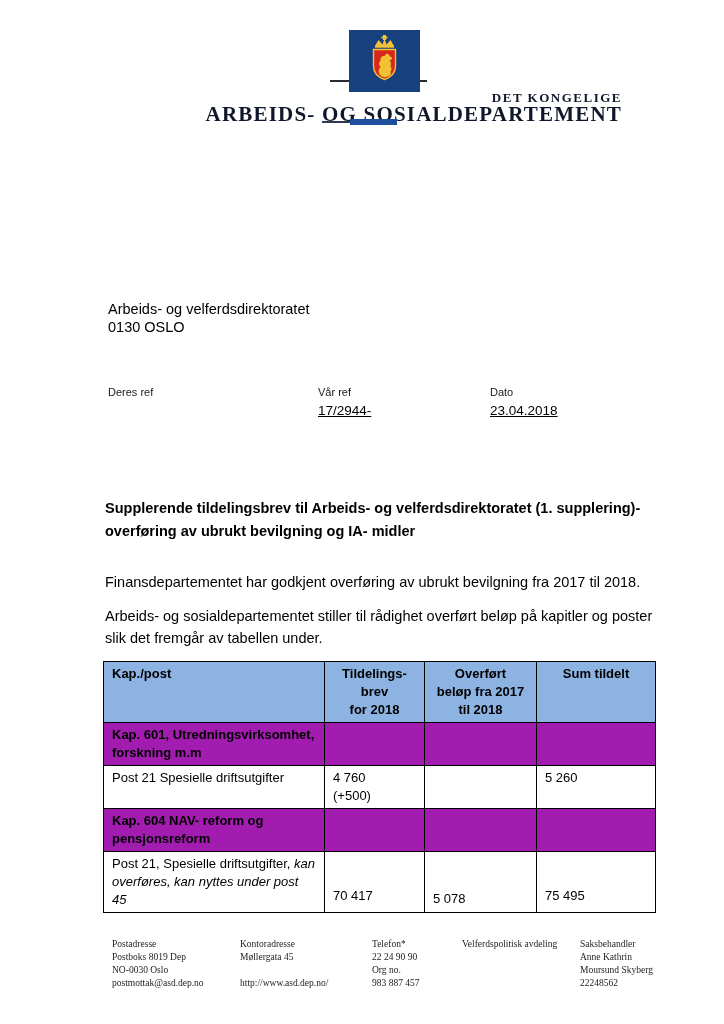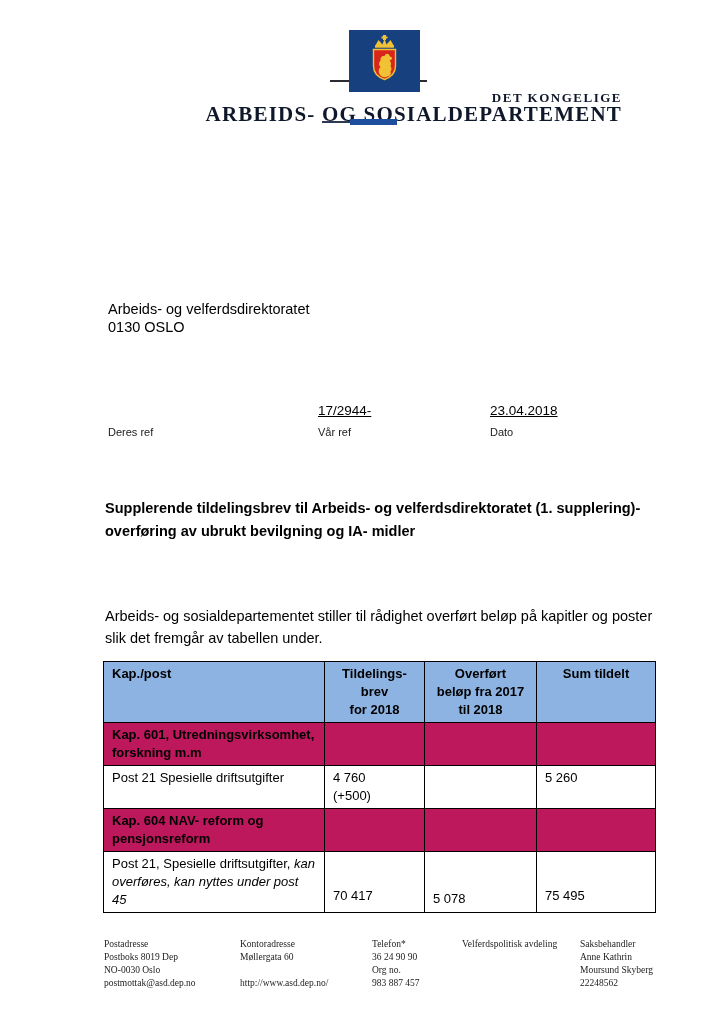--- a/index.html
+++ b/index.html
@@ -25,21 +25,21 @@
 
   
   .recipient{position:absolute;top:256px;left:108px;font-size:14.5px;line-height:18px;margin-top:44px;}
 
   
   .ref-label{font-size:11px;color:#1a1a1a;}
   .ref-value{font-size:13.5px;}
   .pos-deres{left:108px;}
   .pos-var{left:318px;}
   .pos-dato{left:490px;}
-  .ref-labels{top:386px;margin-top:40px;}
+  .ref-labels{top:386px;}
   .ref-values{top:403px;text-decoration:underline;}
 
   
   .subject{
     position:absolute;top:477px;left:105px;width:570px;
     font-size:14.5px;font-weight:bold;line-height:23px;white-space:pre-line;margin-top:20px;
   }
   .section-heading{
     position:absolute;top:547px;left:105px;
     font-size:14.5px;font-style:italic;text-decoration:underline;
@@ -55,37 +55,37 @@
   .alloc-table{
     position:absolute;top:661px;left:103px;width:552px;
     border-collapse:collapse;table-layout:fixed;font-size:13px;
   }
   .alloc-table td,.alloc-table th{
     border:1.4px solid #000;padding:3px 8px;vertical-align:top;
     line-height:18px;box-sizing:border-box;
   }
   .alloc-table th{background:#8DB3E2;font-weight:bold;}
   .alloc-table .hdr{height:57px;}
-  .alloc-table .section td{background:#be185d;font-weight:bold;height:37px;}
+  .alloc-table .section td{background:#a21caf;font-weight:bold;height:37px;}
   .alloc-table .rowB{height:42px;}
   .alloc-table .rowD{height:46px;}
   .th-left{text-align:left;margin-top:8px;}
   .th-center{text-align:center;}
   .num{text-align:left;}
   .pre{white-space:pre-line;margin-left:12px;}
   .vb{vertical-align:bottom !important;padding-bottom:7px !important;margin-top:20px;}
   .vb2{vertical-align:bottom !important;padding-bottom:4px !important;}
   .it{font-style:italic;}
 
   
   .footer{position:absolute;top:938px;left:0;width:724px;
     font-family:"Liberation Serif",serif;font-size:9.5px;color:#1c1c1c;}
   .f-col{position:absolute;top:0;}
   .f-line{min-height:13px;line-height:13px;white-space:nowrap;}
-  .fc1{left:104px;} .fc2{left:240px;} .fc3{left:372px;} .fc4{left:462px;} .fc5{left:580px;}
+  .fc1{left:112px;} .fc2{left:240px;} .fc3{left:372px;} .fc4{left:462px;} .fc5{left:580px;}
 </style>
 </head>
 <body>
 
 <div class="page">
 
   <div class="logo-baseline"></div>
 
   <div class="crest">
     <svg width="71" height="62" viewBox="0 0 71 62" xmlns="http://www.w3.org/2000/svg">
@@ -120,20 +120,21 @@
   </div>
 
   <div class="abs ref-labels pos-deres ref-label">Deres ref</div>
   <div class="abs ref-labels pos-var ref-label">Vår ref</div>
   <div class="abs ref-labels pos-dato ref-label">Dato</div>
   <div class="abs ref-values pos-var ref-value">17/2944-</div>
   <div class="abs ref-values pos-dato ref-value">23.04.2018</div>
 
   <div class="subject">Supplerende tildelingsbrev til Arbeids- og velferdsdirektoratet (1. supplering)-
 overføring av ubrukt bevilgning og IA- midler</div>
+  <div class="para1">Finansdepartementet har godkjent overføring av ubrukt bevilgning fra 2017 til 2018.</div>
   <div class="para2">Arbeids- og sosialdepartementet stiller til rådighet overført beløp på kapitler og poster
 slik det fremgår av tabellen under.</div>
 
   <div class="tbl-caption">( beløp i 1000- kroner)</div>
 
   <table class="alloc-table">
     <colgroup>
       <col style="width:221px">
         <col style="width:100px">
         <col style="width:112px">
@@ -183,27 +184,27 @@
 
   <div class="footer">
     <div class="f-col fc1">
       <div class="f-line">Postadresse</div>
       <div class="f-line">Postboks 8019 Dep</div>
       <div class="f-line">NO-0030 Oslo</div>
       <div class="f-line">postmottak@asd.dep.no</div>
     </div>
     <div class="f-col fc2">
       <div class="f-line">Kontoradresse</div>
-      <div class="f-line">Møllergata 60</div>
+      <div class="f-line">Møllergata 45</div>
       <div class="f-line"></div>
       <div class="f-line">http://www.asd.dep.no/</div>
     </div>
     <div class="f-col fc3">
       <div class="f-line">Telefon*</div>
-      <div class="f-line">36 24 90 90</div>
+      <div class="f-line">22 24 90 90</div>
       <div class="f-line">Org no.</div>
       <div class="f-line">983 887 457</div>
     </div>
     <div class="f-col fc4">
       <div class="f-line">Velferdspolitisk avdeling</div>
     </div>
     <div class="f-col fc5">
       <div class="f-line">Saksbehandler</div>
       <div class="f-line">Anne Kathrin</div>
       <div class="f-line">Moursund Skyberg</div>

